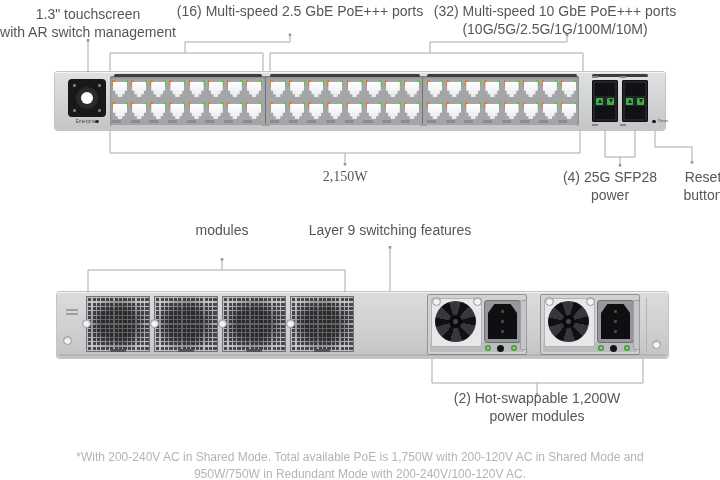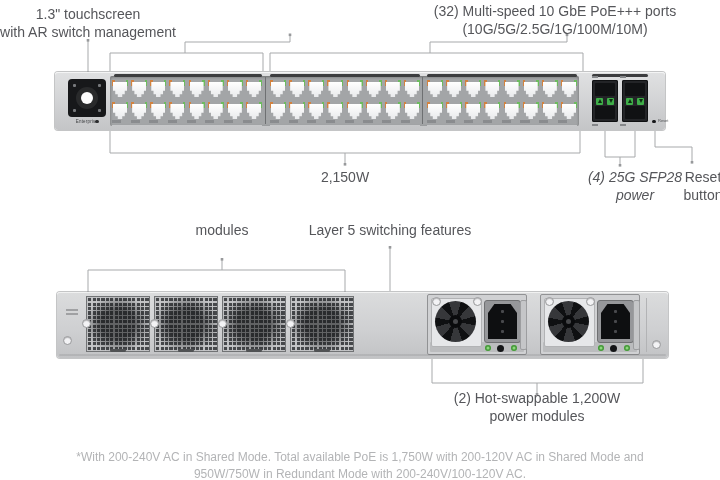--- a/index.html
+++ b/index.html
@@ -7,22 +7,22 @@
        font-family:"Liberation Sans",sans-serif;position:relative;}
   #canvas{position:absolute;left:0;top:0;width:720px;height:480px;}
 
   
   .ann{position:absolute;font-size:14px;line-height:18px;color:var(--annotation-text);
        text-align:center;white-space:nowrap;}
   .ann div{white-space:nowrap;}
   .ann-touchscreen{left:-10px;top:5px;width:196px;}
   .ann-p16{left:165px;top:2px;width:270px;}
   .ann-p32{left:415px;top:2px;width:280px;}
-  .ann-poe{left:275px;top:168px;width:140px;}
-  .ann-sfp{left:565px;top:168px;width:140px;font-style:italic;}
+  .ann-poe{left:275px;top:168px;width:140px;font-family:Liberation Serif, serif;}
+  .ann-sfp{left:540px;top:168px;width:140px;}
   .ann-reset{left:662px;top:168px;width:82px;}
   .ann-fans{left:137px;top:221px;width:170px;}
   .ann-layer3{left:298px;top:221px;width:184px;}
   .ann-power{left:437px;top:389px;width:200px;}
   .footnote{position:absolute;left:0;top:449px;width:720px;text-align:center;
        font-size:12px;line-height:17px;color:var(--footnote-text);}
 
   
   svg.lines{position:absolute;left:0;top:0;width:720px;height:480px;pointer-events:none;}
   svg.lines path{fill:none;stroke:var(--callout-line);stroke-width:1;}
@@ -188,41 +188,42 @@
         <path d="M537,383 V393"></path>
       <rect x="535.7" y="393" width="2.6" height="2.6"></rect>
     </g>
   </svg>
 
   <div class="ann ann-touchscreen">
     <div>1.3" touchscreen</div>
     <div>with AR switch management</div>
   </div>
   <div class="ann ann-p16">
+    <div>(16) Multi-speed 2.5 GbE PoE+++ ports</div>
   </div>
   <div class="ann ann-p32">
     <div>(32) Multi-speed 10 GbE PoE+++ ports</div>
     <div>(10G/5G/2.5G/1G/100M/10M)</div>
   </div>
   <div class="ann ann-poe">
     <div>2,150W</div>
   </div>
   <div class="ann ann-sfp">
     <div>(4) 25G SFP28</div>
     <div>power</div>
   </div>
   <div class="ann ann-reset">
     <div>Reset</div>
     <div>button</div>
   </div>
   <div class="ann ann-fans">
     <div>modules</div>
   </div>
   <div class="ann ann-layer3">
-    <div>Layer 5 switching features</div>
+    <div>Layer 9 switching features</div>
   </div>
   <div class="ann ann-power">
     <div>(2) Hot-swappable 1,200W</div>
     <div>power modules</div>
   </div>
 
   <div class="chassis front-chassis">
     <div class="screen">
       <i class="c1"></i>
       <i class="c2"></i>

